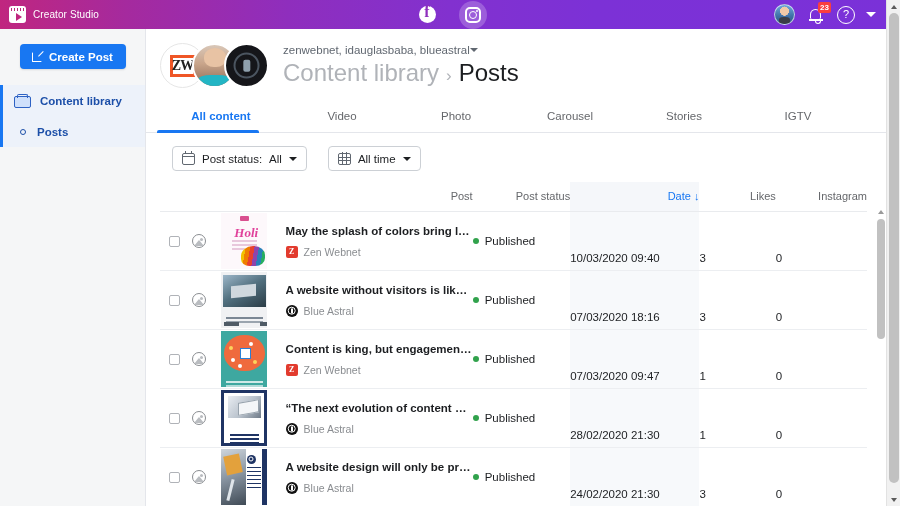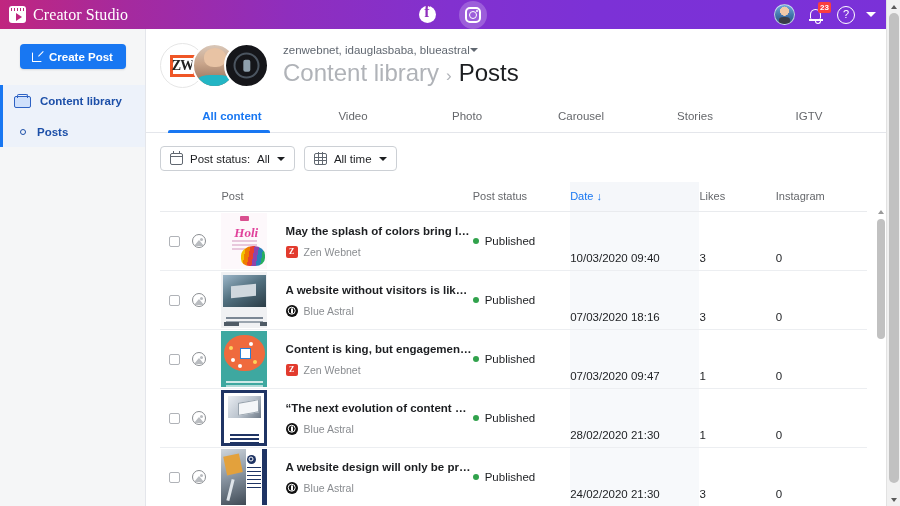--- a/index.html
+++ b/index.html
@@ -26,21 +26,21 @@
     position: relative; flex: none;
   }
   .brand-logo:before {
     content:""; position:absolute; top:2px; left:2px; right:2px; height:3px;
     background: repeating-linear-gradient(90deg,#c0267f 0 1.5px, #fff 1.5px 3px);
   }
   .brand-logo .play {
     width:0;height:0;border-left:6px solid #c0267f;border-top:4px solid transparent;border-bottom:4px solid transparent;
     margin-top:4px; margin-left:2px;
   }
-  .brand-name { color:#fff; font-size: 16px; letter-spacing:.1px; white-space: nowrap; font-family: Liberation Serif, serif; }
+  .brand-name { color:#fff; font-size: 10px; letter-spacing:.1px; white-space: nowrap; }
 
   .topcenter { position:absolute; left:0; right:0; display:flex; justify-content:center; align-items:center; gap:18px; }
   .tc-btn { width:28px; height:28px; border-radius:50%; display:flex; align-items:center; justify-content:center; cursor:pointer; }
   .tc-btn.active { background: rgba(255,255,255,0.22); }
   .fb-glyph { width:17px;height:17px;border-radius:50%;background:#fff; position:relative; }
   .fb-glyph:after{
     content:"f"; position:absolute; left:0; right:0; top:-3px; text-align:center;
     font-family:"Liberation Serif", serif; font-weight:bold; font-size:16px; color:#8f2ebd;
   }
   .ig-glyph { width:16px;height:16px;border:2px solid #fff;border-radius:5px; position:relative; }
@@ -142,34 +142,34 @@
 
   .acct-text { margin-left: 14px; }
   .acct-names { font-size:11.5px; color:#606770; display:flex; align-items:center; cursor:pointer; }
   .caret-sm { width:0;height:0;border-left:4px solid transparent;border-right:4px solid transparent;border-top:4px solid #606770; }
   .page-title { margin-top: 3px; display:flex; align-items:baseline; gap:7px; }
   .pt-parent { font-size: 24px; color:#b0b3b8; font-weight: normal; cursor:pointer; }
   .pt-sep { font-size: 17px; color:#b0b3b8; }
   .pt-current { font-size: 24px; color:#1c1e21; font-weight: normal; }
 
   
-  .tabs { margin-top: 13px; display:flex; border-bottom:1px solid #e4e6eb; padding-left: 22px; }
+  .tabs { margin-top: 13px; display:flex; border-bottom:1px solid #e4e6eb; padding-left: 11px; }
   .tab {
     font-size: 11.5px; color:#65676b; padding: 9px 0 10px; cursor:pointer; text-align:center;
     position:relative; width: 114px;
   }
   .tab:first-child { width:128px; }
   .tab.active { color:#1877f2; font-weight:bold; }
   .tab.active:after { content:""; position:absolute; left:0; right:26px; bottom:-1px; height:3px; background:#1877f2; border-radius:2px 2px 0 0;}
 
   
   .filters { display:flex; align-items:center; gap:9px; padding: 13px 0 11px 14px; }
   .chip {
     height: 25px; display:flex; align-items:center; gap:7px; padding: 0 9px;
-    border:1px solid #ccd0d5; border-radius:4px; font-size:11.5px; color:#1c1e21; background:#fff; cursor:pointer;
+    border:1px solid #ccd0d5; border-radius:4px; font-size:11.5px; color:#1c1e21; background:#fff; cursor:pointer;margin-left:12px;
   }
   .chip .caret-sm { border-top-color:#1c1e21; }
   .ico-status { width:13px;height:12px;border:1.3px solid #606770;border-radius:2px;position:relative;flex:none;}
   .ico-status:before{content:"";position:absolute;left:-1.3px;top:2px;width:13px;height:1.3px;background:#606770;}
   .ico-status:after{content:"";position:absolute;left:2px;top:-3px;width:1.3px;height:3px;background:#606770;box-shadow:6px 0 0 0 #606770;}
   .ico-cal { width:13px;height:12px;border:1.3px solid #606770;border-radius:2px;position:relative;flex:none;}
   .ico-cal:before{content:"";position:absolute;left:-1.3px;top:3px;width:13px;height:1.3px;background:#606770;box-shadow:0 3px 0 0 #606770;}
   .ico-cal:after{content:"";position:absolute;left:3px;top:-1.3px;width:1.3px;height:12px;background:#606770;box-shadow:4px 0 0 0 #606770;}
   .searchbox {
     height: 25px; width: 163px; border:1px solid #ccd0d5; border-radius:4px;
@@ -177,21 +177,21 @@
   }
   .ico-search { width:10px;height:10px;border:1.4px solid #8a8d91;border-radius:50%;position:relative;flex:none;}
   .ico-search:after{content:"";position:absolute;right:-3px;bottom:-2px;width:5px;height:1.4px;background:#8a8d91;transform:rotate(45deg);}
   .search-input { border:none; outline:none; font-size:11.5px; font-family:inherit; color:#1c1e21; width:100%; background:transparent; }
   .search-input::placeholder { color:#8a8d91; }
 
   
   .table-wrap { position:relative; margin-left:14px; margin-right:0; }
   table.posts { width: 707px; border-collapse: collapse; table-layout: fixed; }
   table.posts th {
-    font-size:11px; font-weight:normal; color:#65676b; text-align:left;
+    font-size:11px; font-weight:normal; color:#65676b; text-align:right;
     padding: 8px 0 9px; border-bottom:1px solid #e9ebee; background:#fff;
   }
   table.posts th.sorted { color:#1877f2; background:#f5f7fa; }
   table.posts td { border-bottom:1px solid #eceef1; padding: 0; vertical-align: middle; background:#fff; }
   table.posts td.datecell { background:#f7f9fb; }
   .c-chk { width: 30px; }
   .c-type { width: 28px; }
   .c-thumb { width: 52px; }
   .c-post { width: 185px; }
   .c-status { width: 92px; }

